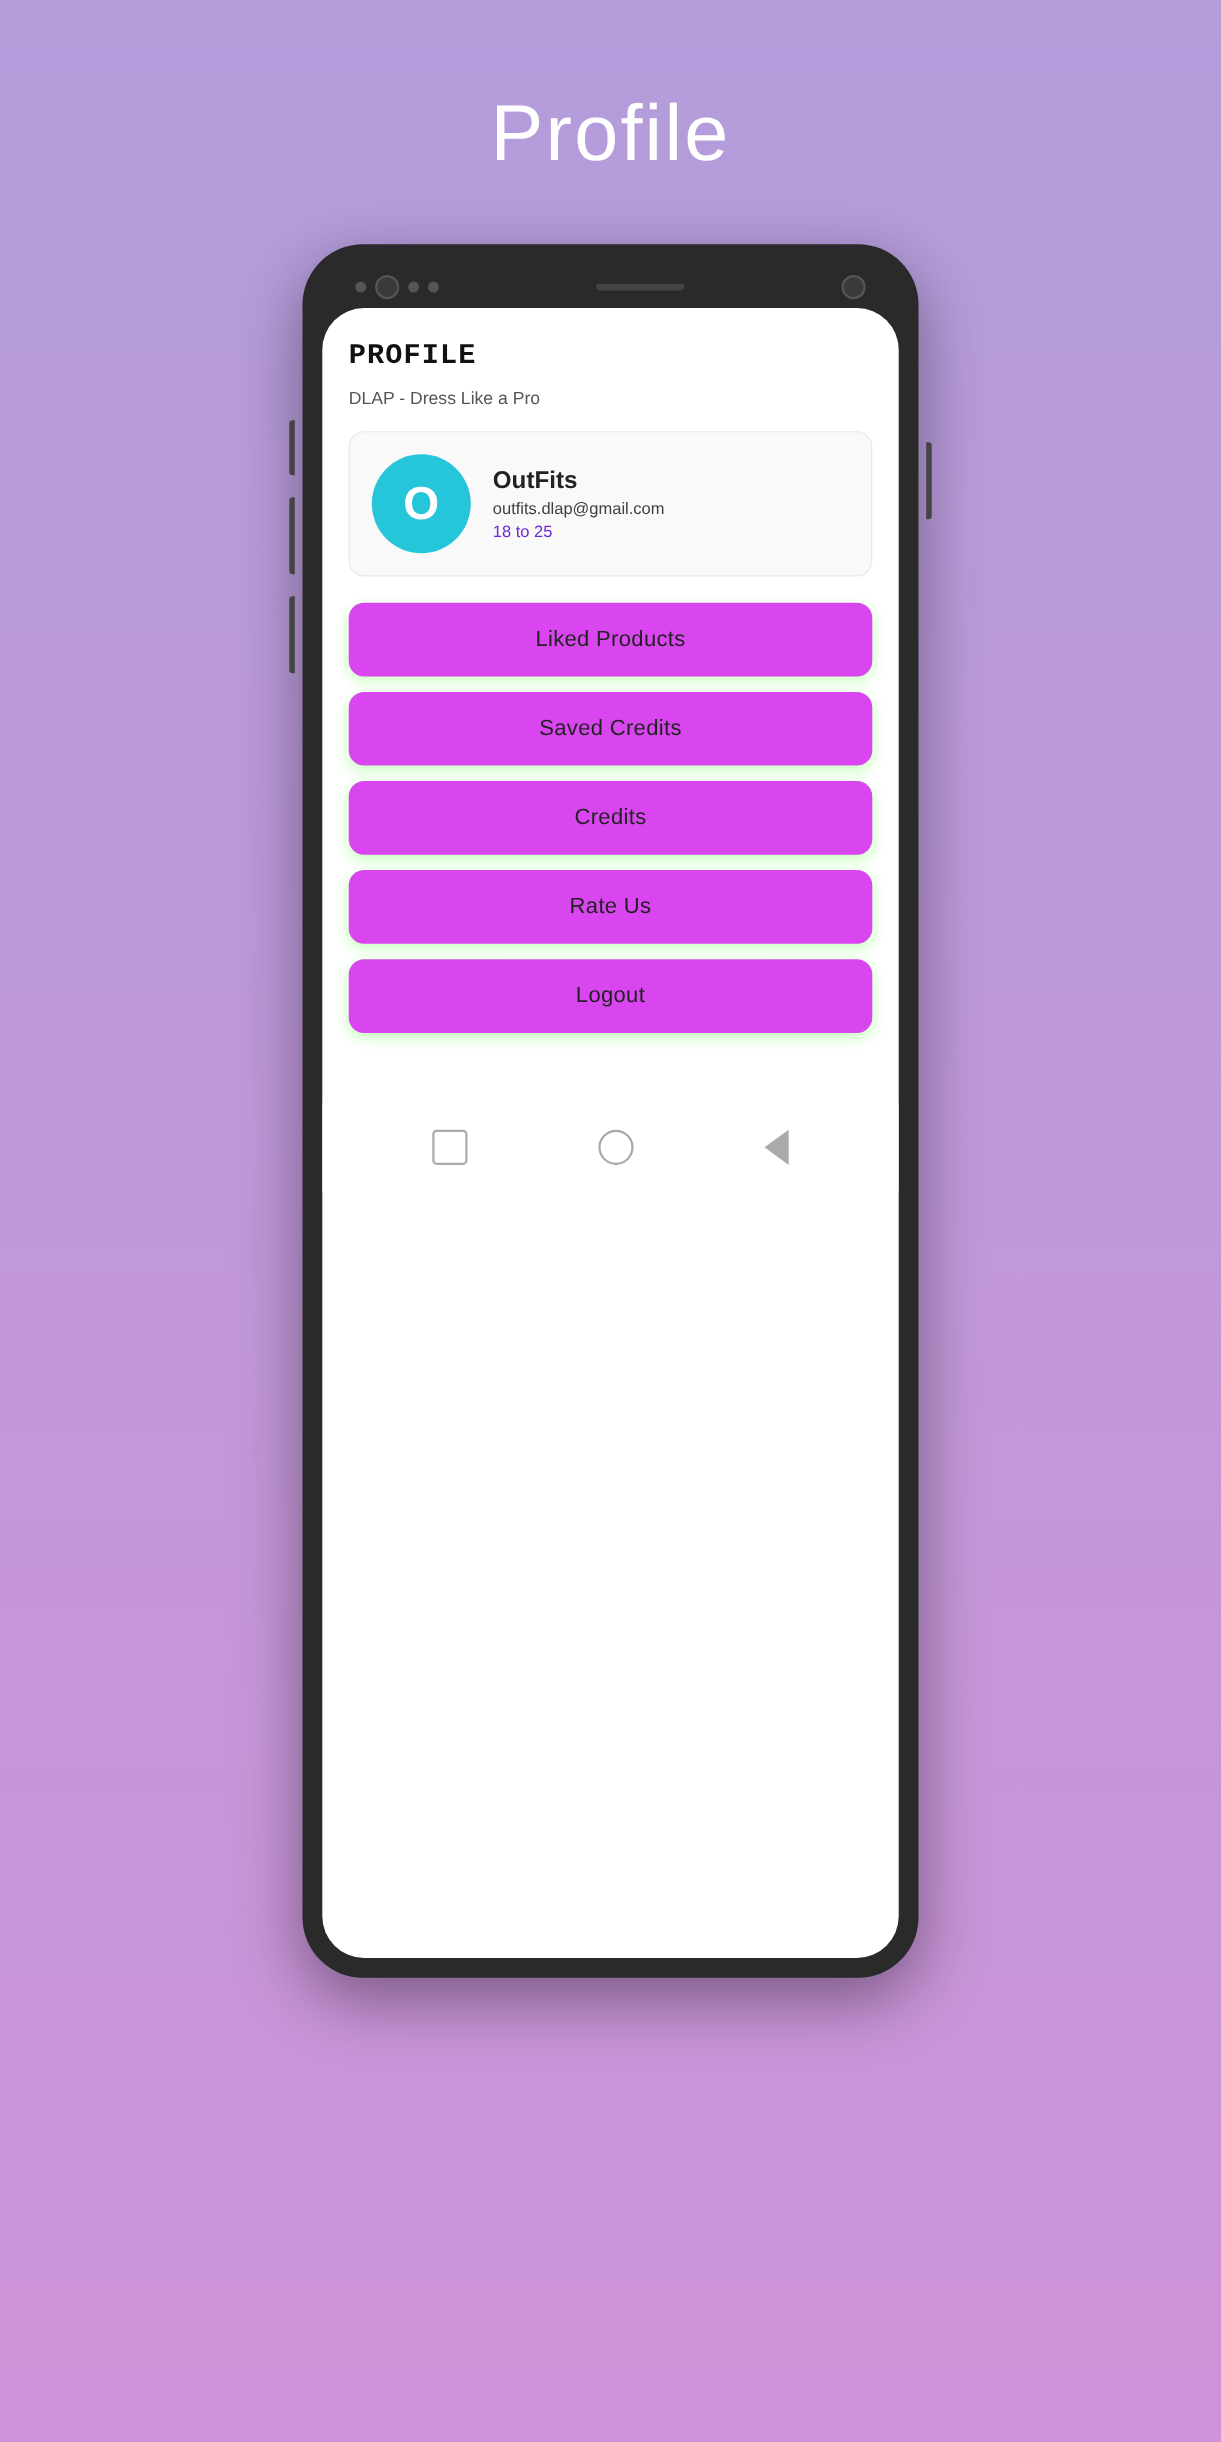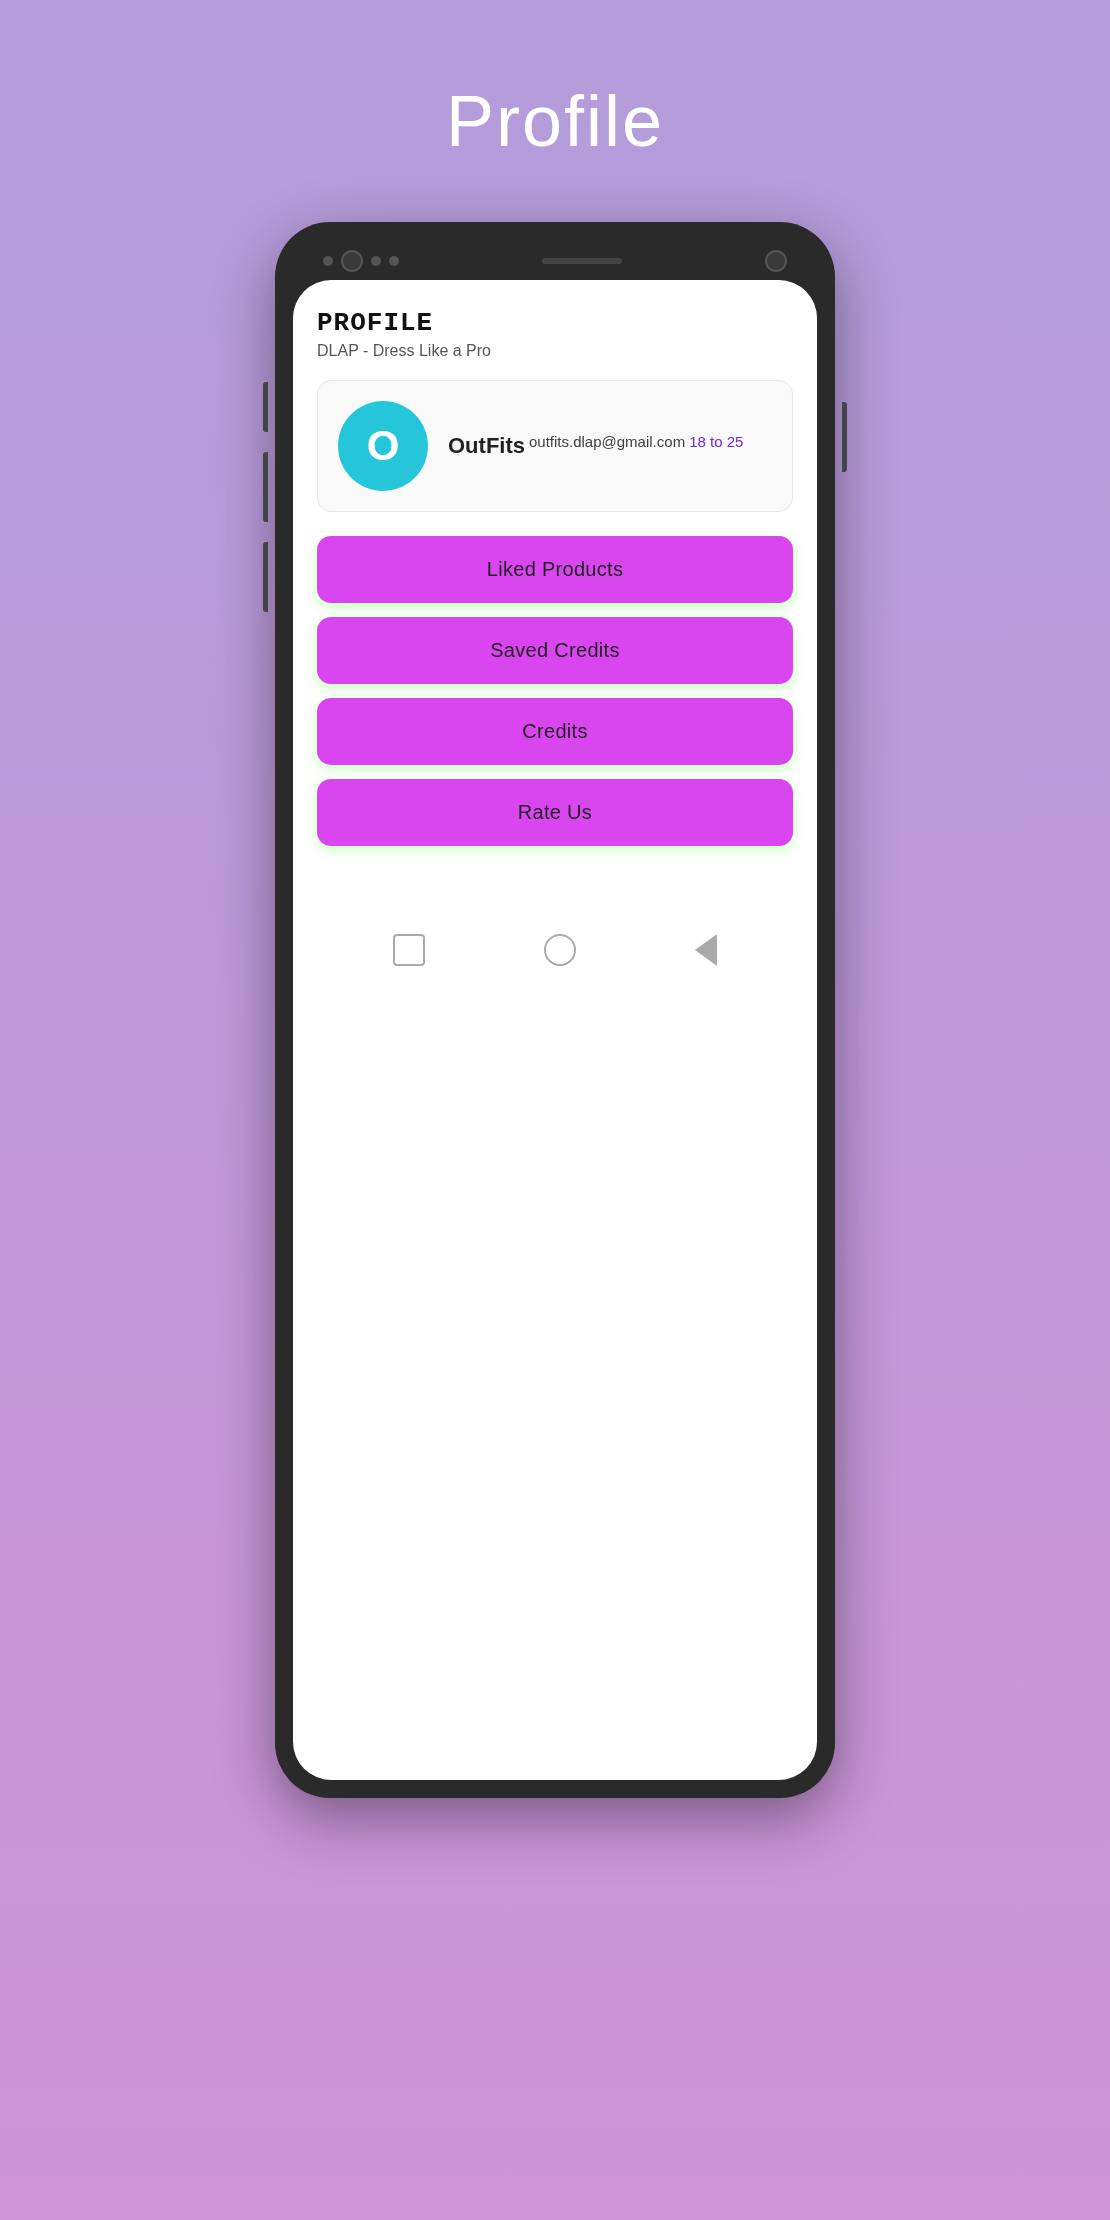--- a/index.html
+++ b/index.html
@@ -129,21 +129,21 @@
       font-weight: 900;
       color: #111;
       letter-spacing: 1px;
       font-family: 'Courier New', monospace;
       text-transform: uppercase;
     }
 
     .app-subtitle {
       font-size: 16px;
       color: #555;
-      margin-top: 4px;
+      margin-top: 16px;
       margin-bottom: 20px;
     }
 
     .profile-card {
       background: #f9f9f9;
       border: 1px solid #e8e8e8;
       border-radius: 14px;
       padding: 20px;
       display: flex;
       align-items: center;
@@ -160,21 +160,21 @@
       align-items: center;
       justify-content: center;
       font-size: 42px;
       font-weight: bold;
       color: white;
       flex-shrink: 0;
     }
 
     .profile-info {
       display: flex;
-      flex-direction: row;
+      flex-direction: column;
       gap: 4px;
     }
 
     .profile-name {
       font-size: 22px;
       font-weight: 600;
       color: #222;
     }
 
     .profile-email {
@@ -279,20 +279,21 @@
           <div class="profile-email">outfits.dlap@gmail.com</div>
           <div class="profile-age">18 to 25</div>
         </div>
       </div>
 
       <div>
         <button class="menu-btn">Liked Products</button>
         <button class="menu-btn">Saved Credits</button>
         <button class="menu-btn">Credits</button>
         <button class="menu-btn">Rate Us</button>
+        <button class="menu-btn">Logout</button>
       </div>
 
     </div>
 
     <div class="phone-nav-bar">
       <div class="nav-icon"></div>
       <div class="nav-icon circle"></div>
       <div class="nav-icon triangle"></div>
     </div>
   </div>

